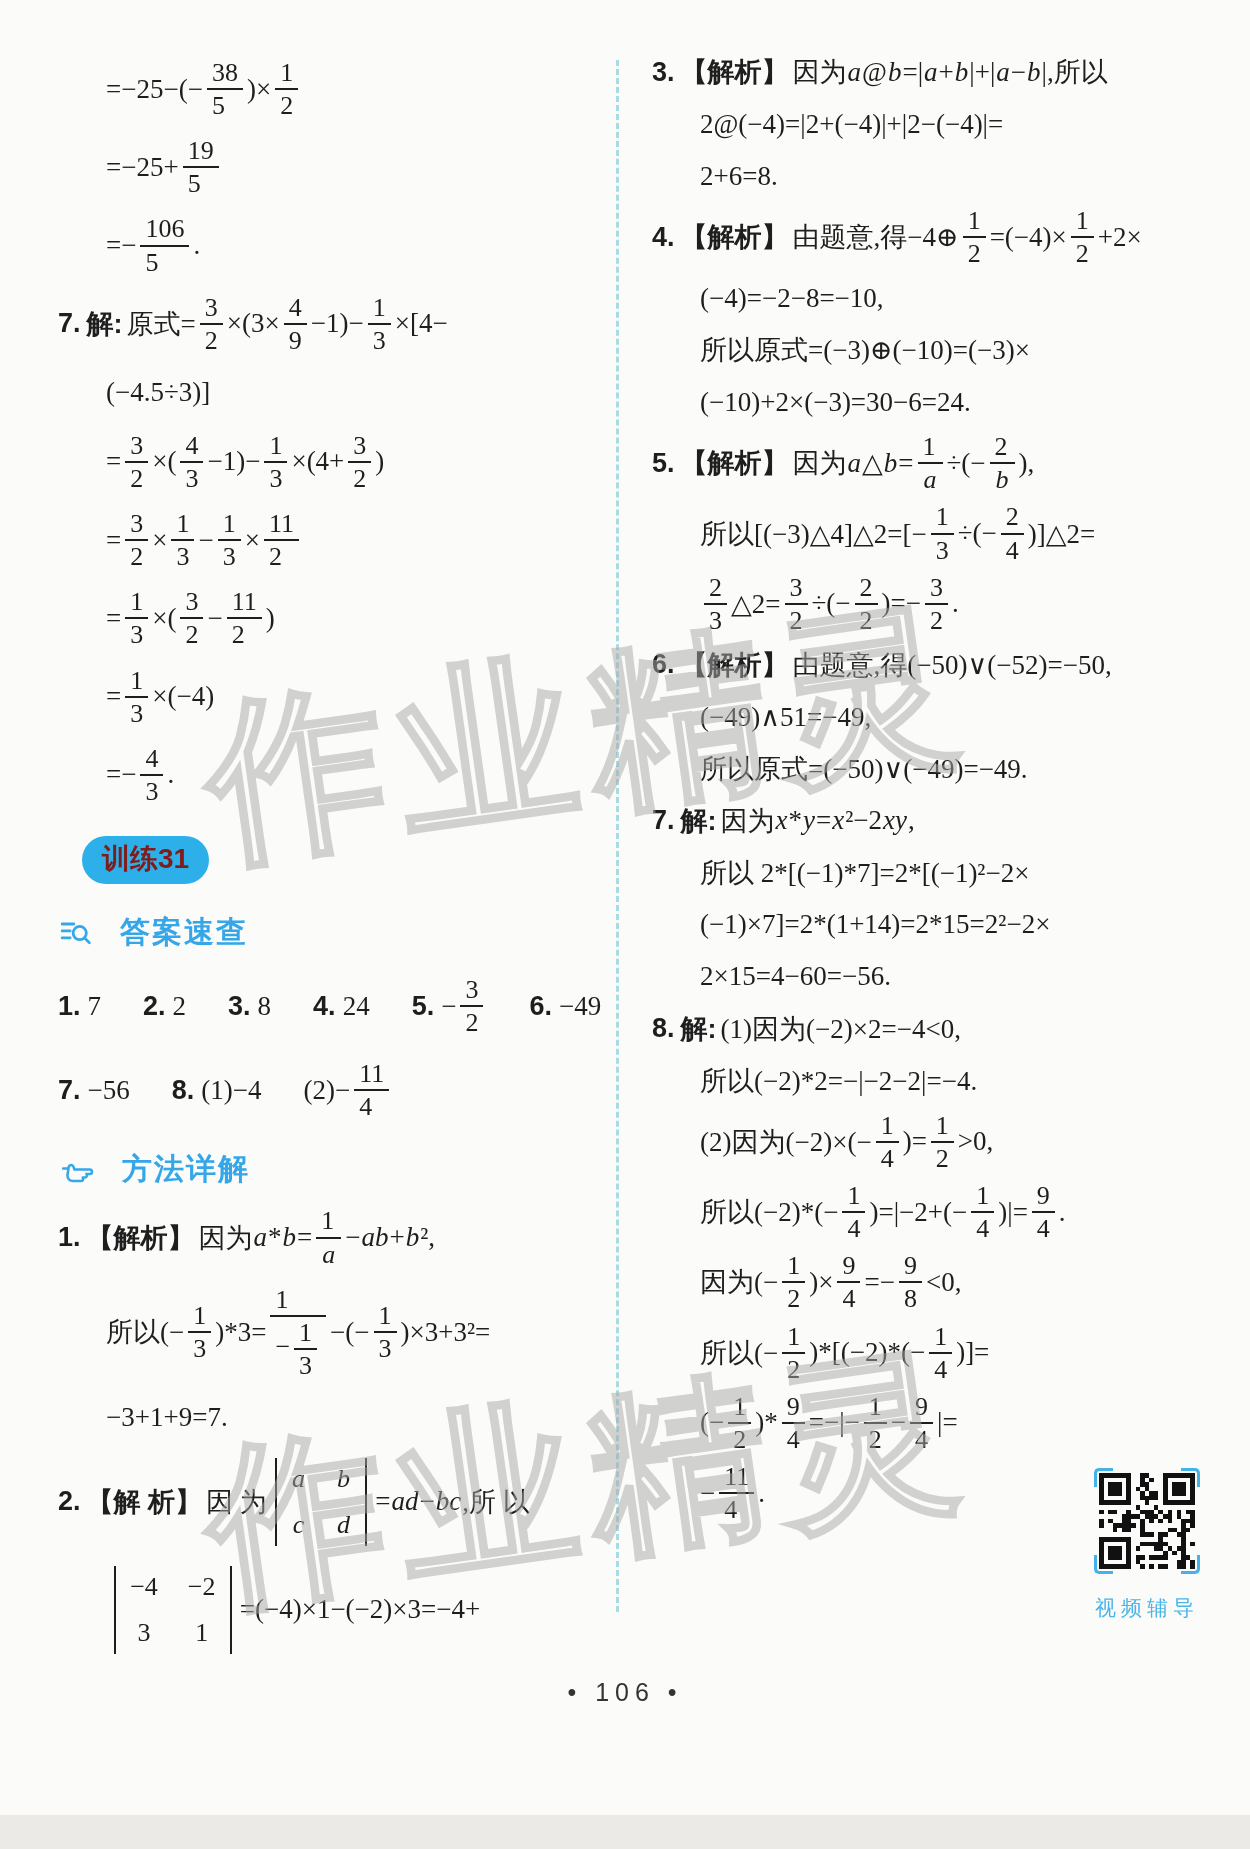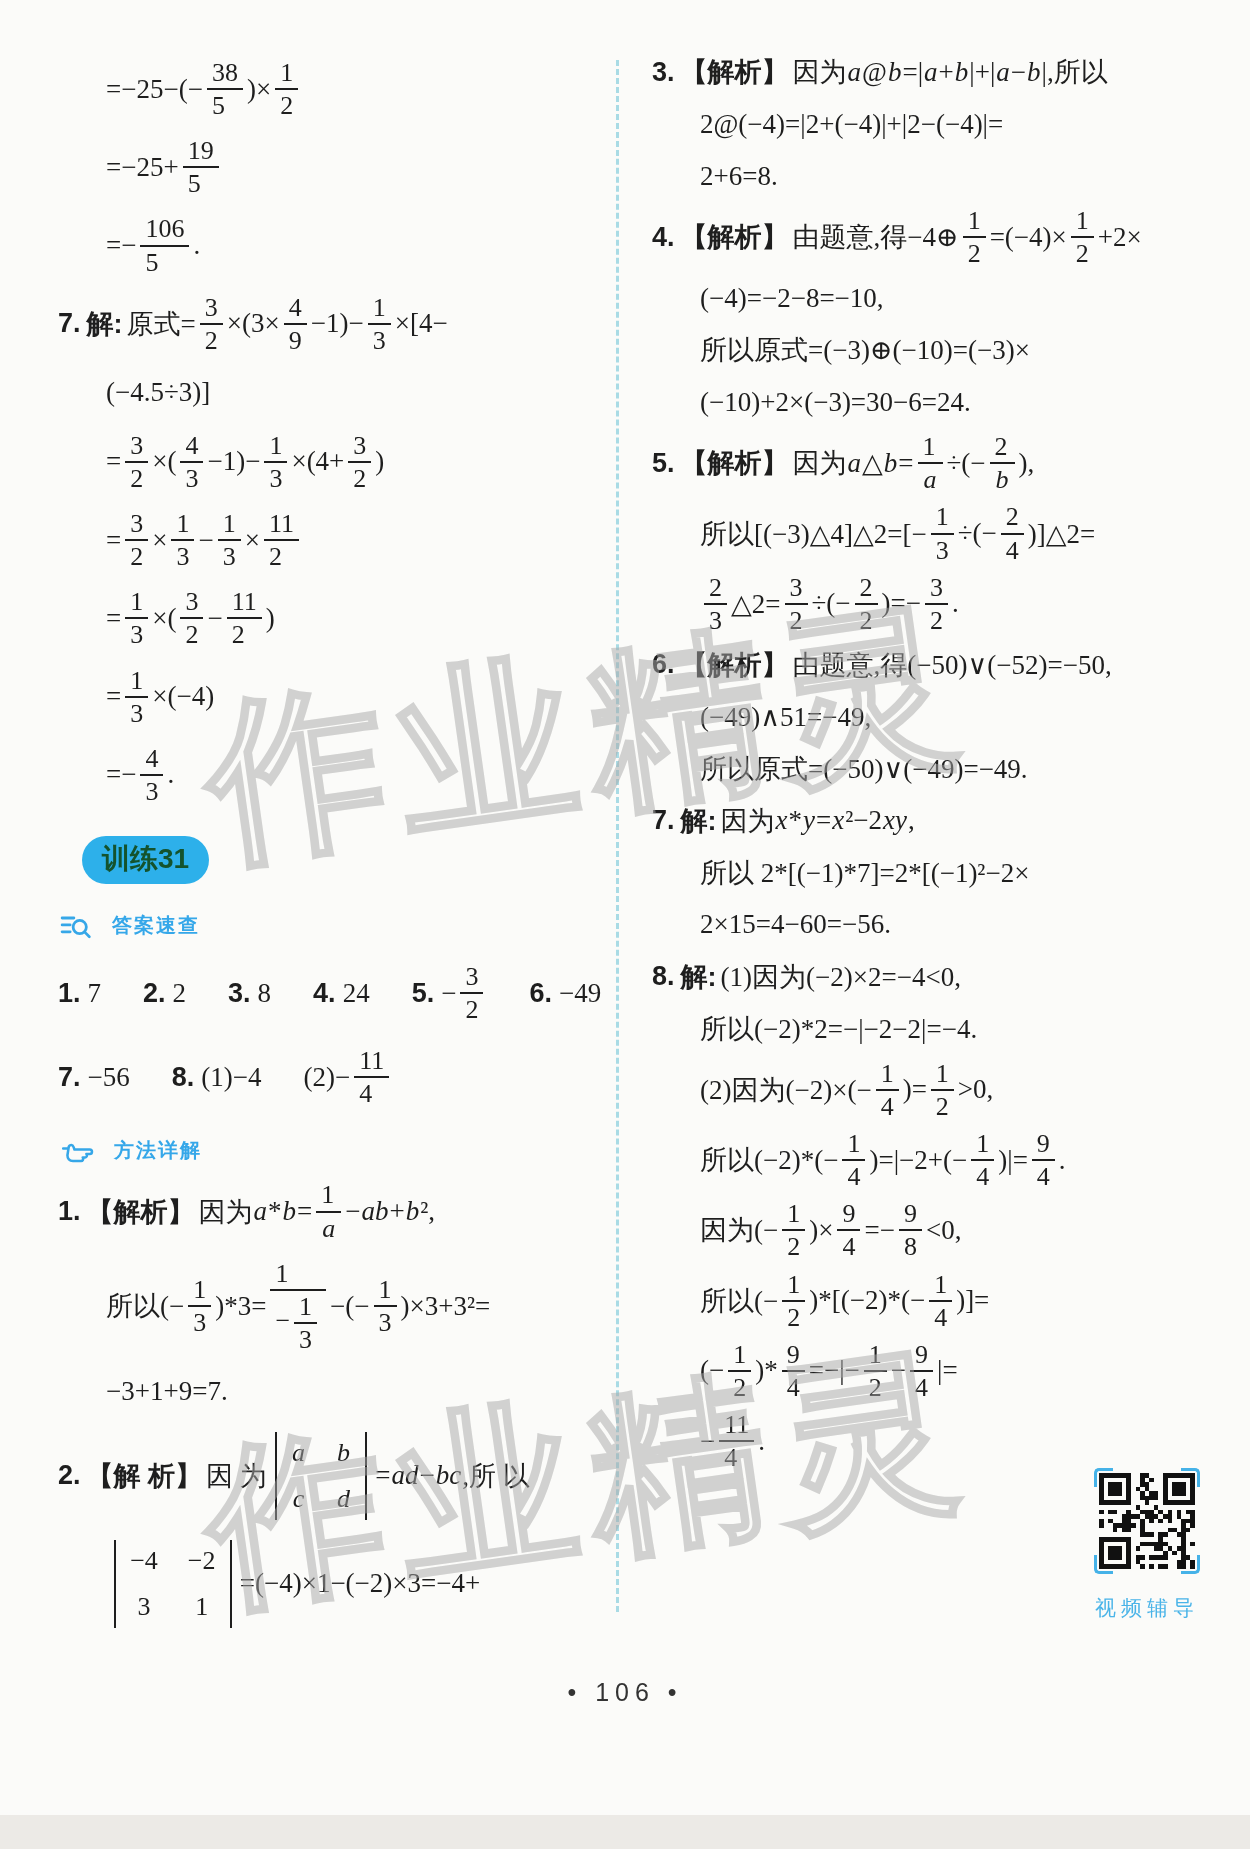--- a/index.html
+++ b/index.html
@@ -34,26 +34,26 @@
   .frac .fn{padding:0 5px 1px; border-bottom:2.4px solid currentColor;}
   .frac .fd{padding:1px 5px 0;}
   
   .det{display:inline-flex; align-items:stretch; margin:0 8px; vertical-align:middle;}
   .det .dbar{width:2.2px; background:currentColor; margin:2px 0;}
   .det .dgrid{display:grid; grid-template-columns:auto auto; column-gap:30px; row-gap:16px;
               padding:8px 14px; align-items:center; justify-items:center; font-size:26px;}
   
   .train-head{display:flex; align-items:center; margin:30px 0 22px 24px; white-space:nowrap;
               font-family:"Liberation Sans","DejaVu Sans",sans-serif;}
-  .train-badge{background:#2db0ea; color:#14532d; font-weight:bold; font-size:28px;
+  .train-badge{background:#2db0ea; color:#7f1d1d; font-weight:bold; font-size:28px;
                padding:4px 20px 6px; border-radius:26px; margin-right:12px;}
   .train-title{color:#2aa2e6; font-weight:bold; font-size:31px; letter-spacing:1px;}
   
-  .sec-head{display:flex; align-items:center; gap:20px; margin:28px 0 16px 2px;
-            color:#35a7e9; font-weight:bold; font-size:20px;
+  .sec-head{display:flex; align-items:center; gap:28px; margin:28px 0 16px 2px;
+            color:#35a7e9; font-weight:bold; font-size:30px;
             font-family:"Liberation Sans","DejaVu Sans",sans-serif; letter-spacing:2px;}
   .sec-head svg{display:block;}
   
   .ans-row{display:flex; align-items:center; gap:42px; margin:22px 0; font-size:27px; white-space:nowrap;}
   .ans-row .ans-it{display:inline-flex; align-items:center;}
   .ans-row .ans-n{font-weight:bold; margin-right:7px; font-family:"Liberation Sans","DejaVu Sans",sans-serif;}
   
   .wm{position:absolute; font-family:"Liberation Sans","DejaVu Sans",sans-serif;
       font-weight:bold; font-size:178px; letter-spacing:14px; white-space:nowrap;
       color:rgba(255,255,255,0); -webkit-text-stroke:3px #a8a8a8; opacity:.5;
@@ -275,20 +275,21 @@
           <span class="fd">2</span>
         </span>)=−<span class="frac">
           <span class="fn">3</span>
           <span class="fd">2</span>
         </span>.</div>
       <div class="mline"><span class="lbl">6.</span><span class="boldp">【解析】</span>由题意,得(−50)∨(−52)=−50,</div>
       <div class="mline ind">(−49)∧51=−49,</div>
       <div class="mline ind">所以原式=(−50)∨(−49)=−49.</div>
       <div class="mline"><span class="lbl">7.</span><span class="boldp">解:</span>因为 <i>x</i>*<i>y</i>=<i>x</i>²−2<i>xy</i>,</div>
       <div class="mline ind">所以 2*[(−1)*7]=2*[(−1)²−2×</div>
+      <div class="mline ind">(−1)×7]=2*(1+14)=2*15=2²−2×</div>
       <div class="mline ind">2×15=4−60=−56.</div>
       <div class="mline"><span class="lbl">8.</span><span class="boldp">解:</span>(1)因为(−2)×2=−4&lt;0,</div>
       <div class="mline ind">所以(−2)*2=−|−2−2|=−4.</div>
       <div class="mline ind">(2)因为(−2)×(−<span class="frac">
           <span class="fn">1</span>
           <span class="fd">4</span>
         </span>)=<span class="frac">
           <span class="fn">1</span>
           <span class="fd">2</span>
         </span>&gt;0,</div>

